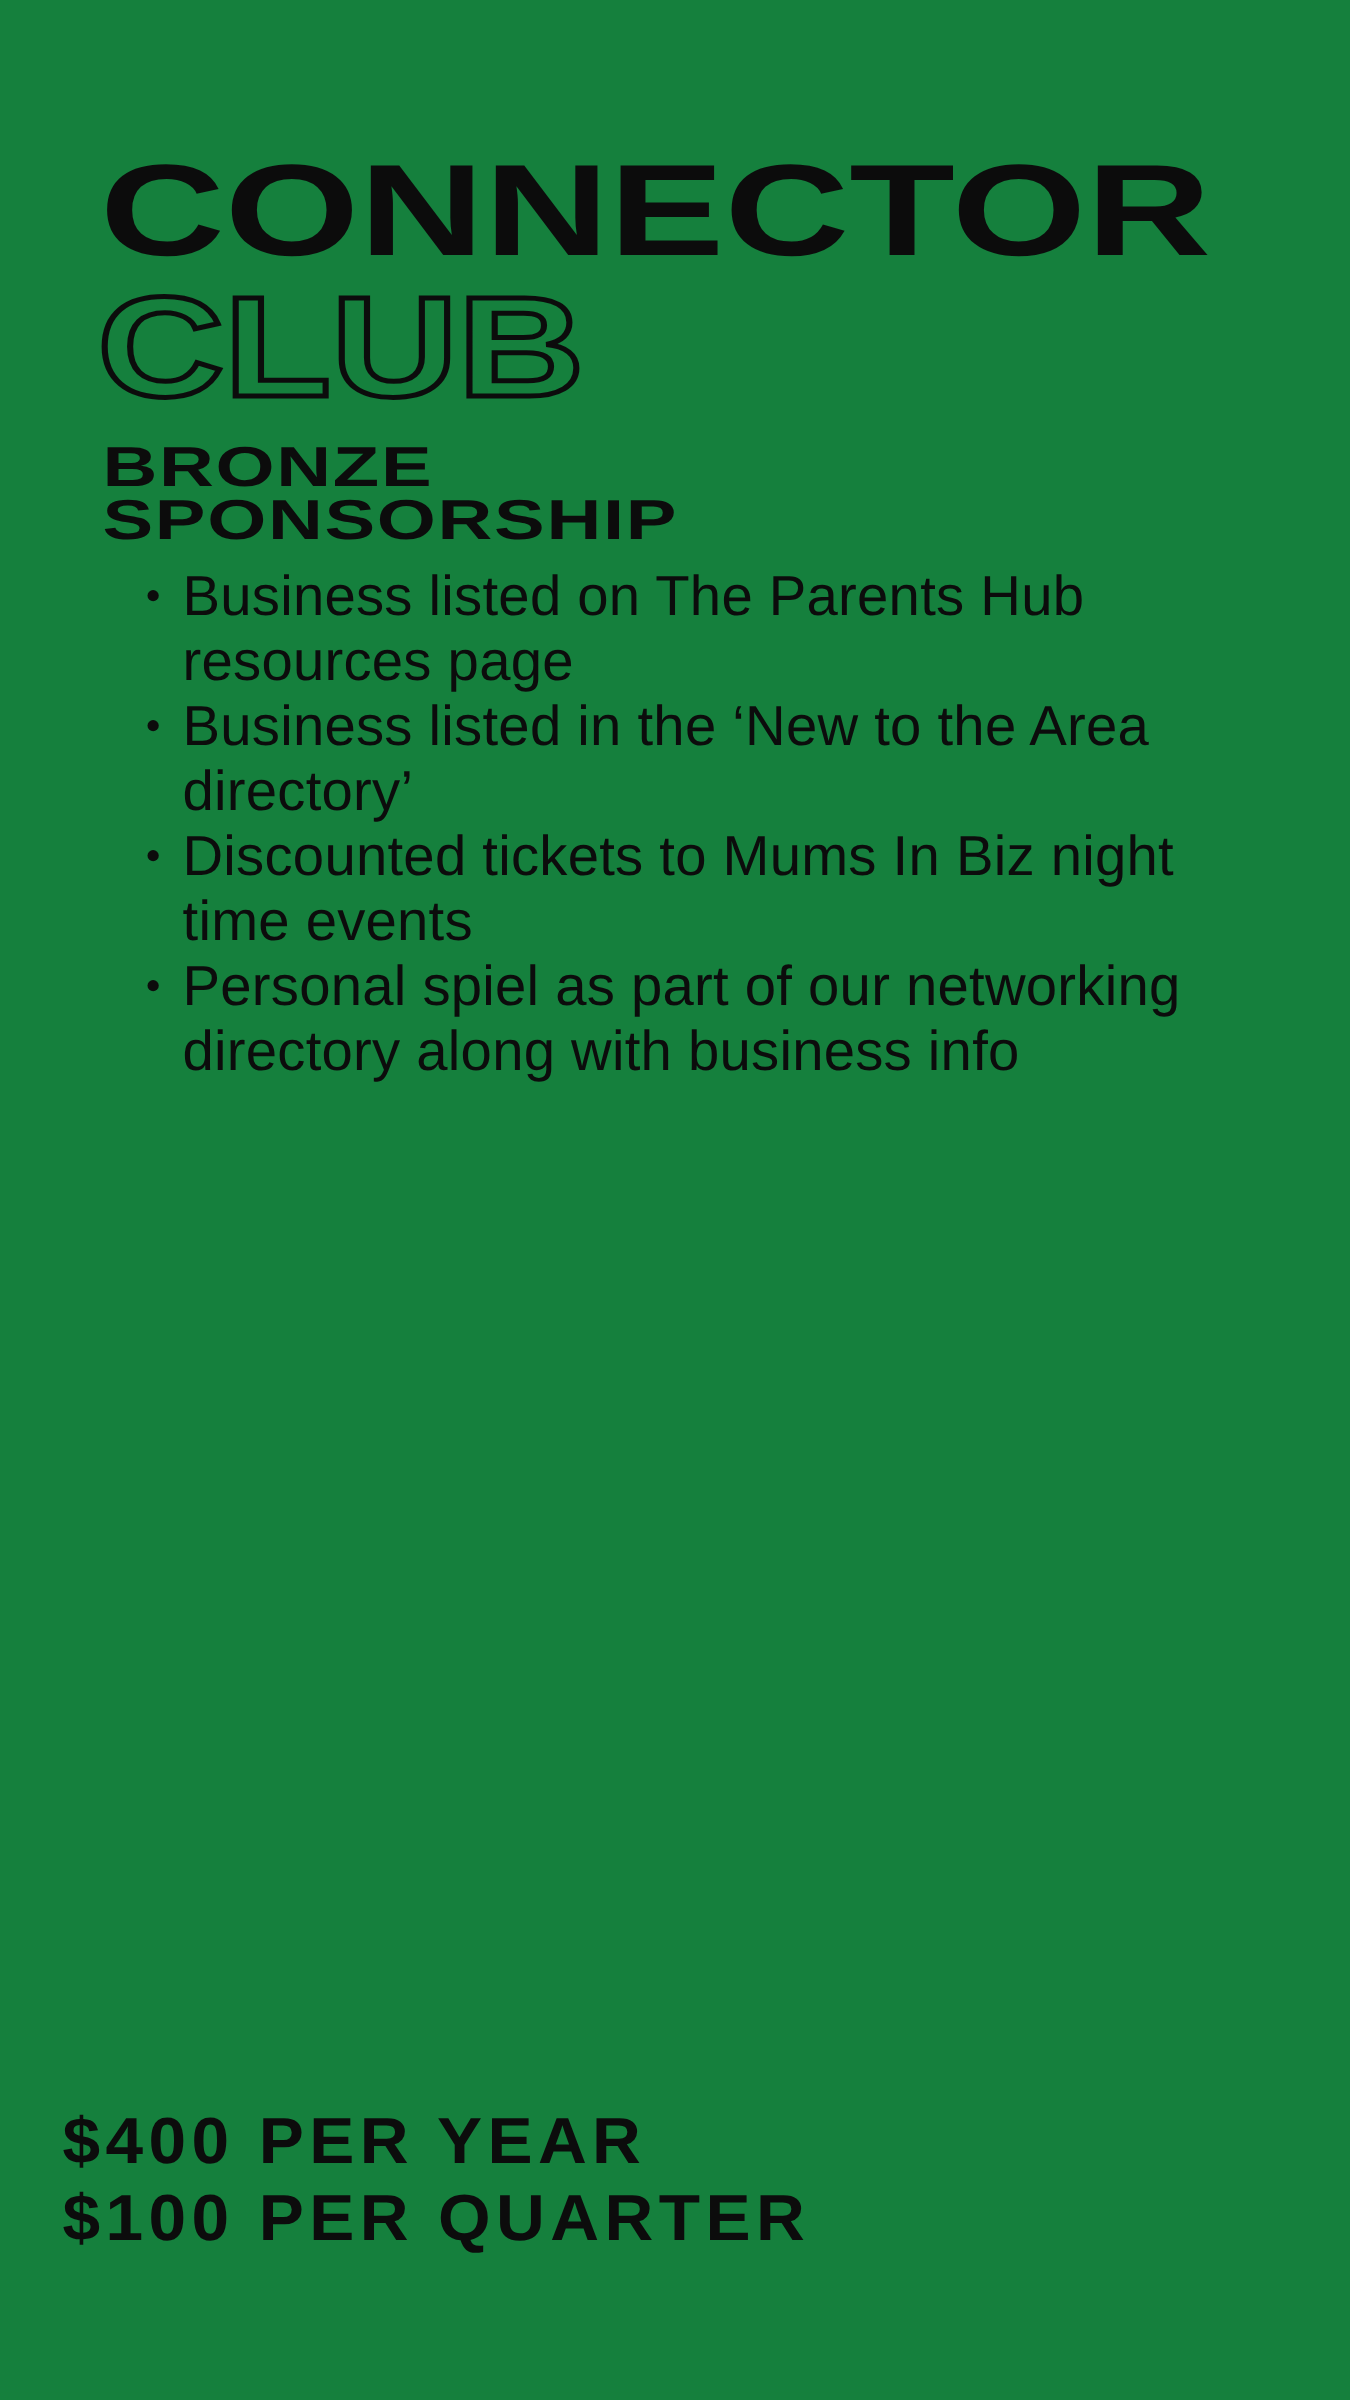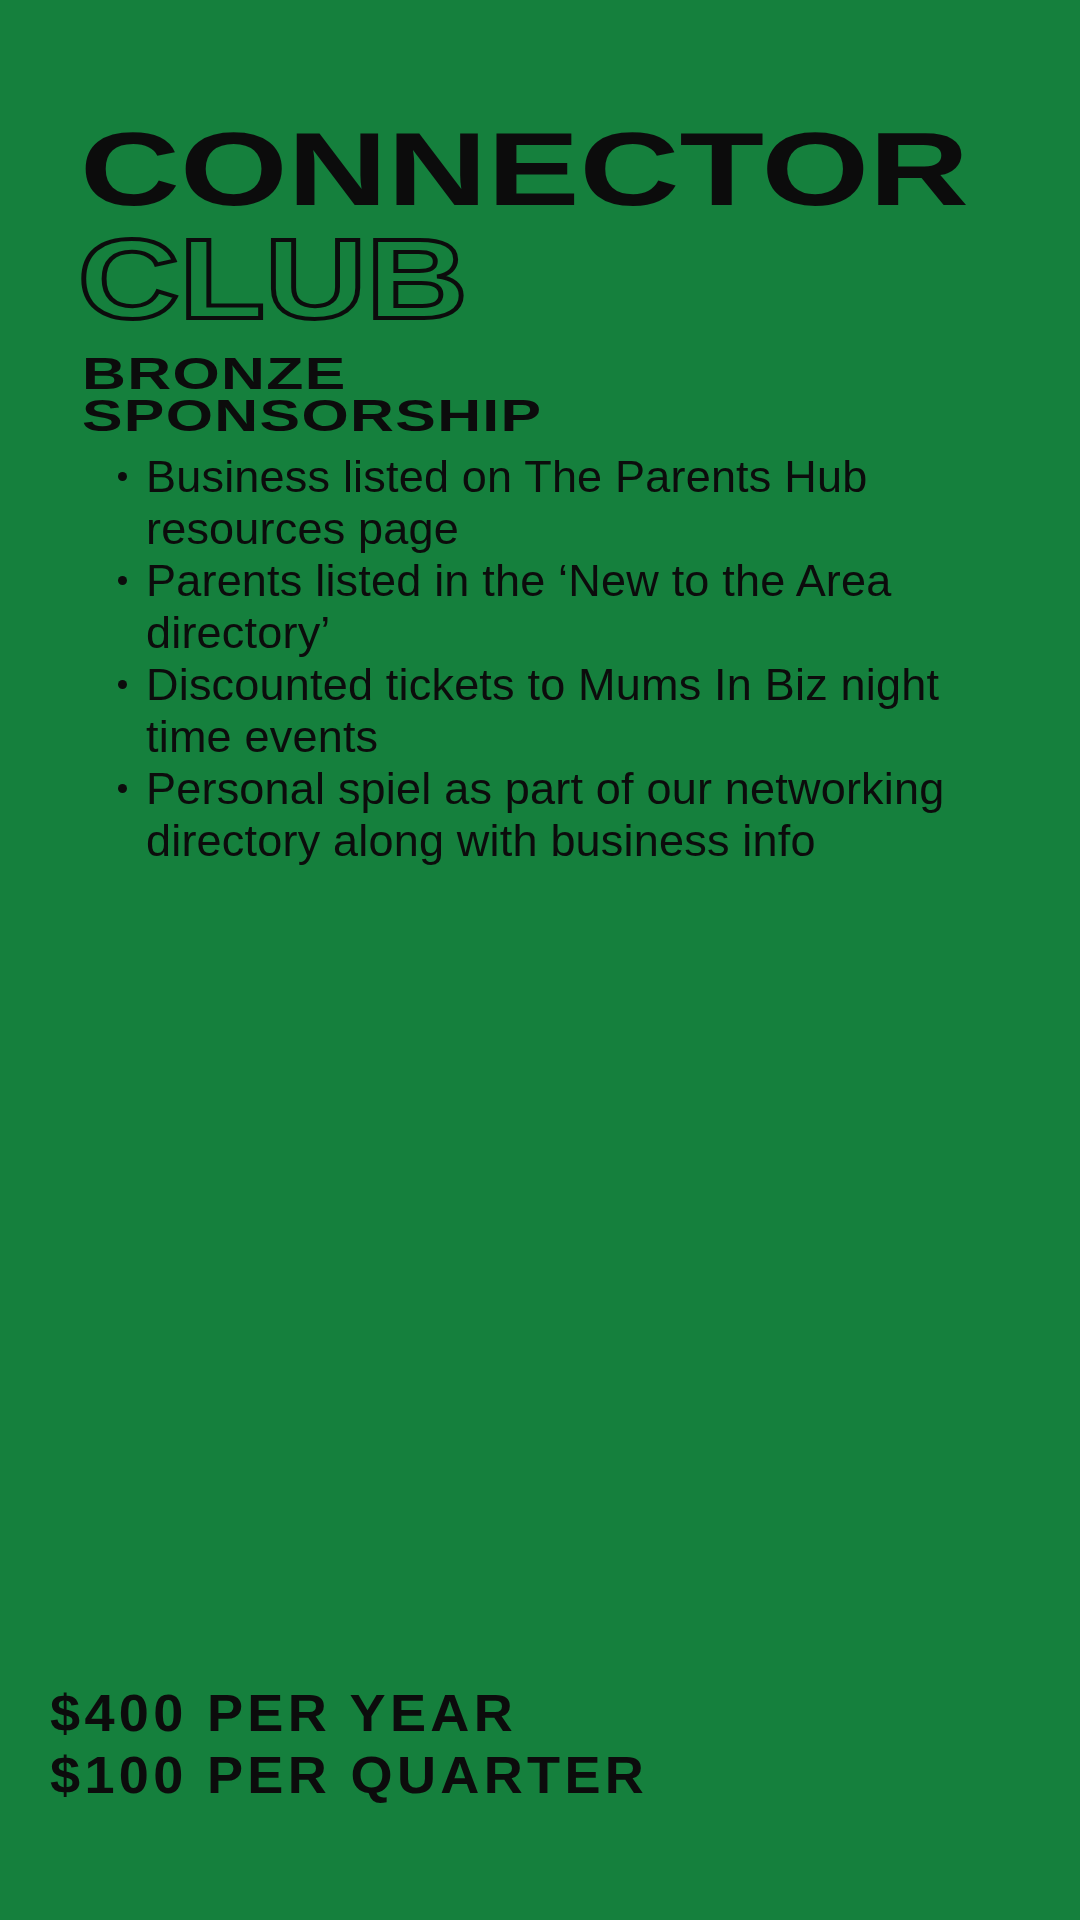--- a/index.html
+++ b/index.html
@@ -115,21 +115,21 @@
     <div>SPONSORSHIP</div>
   </div>
 
   <ul class="benefits">
     <li>
       <span class="dot"></span>
       <span>Business listed on The Parents Hub resources page</span>
     </li>
     <li>
       <span class="dot"></span>
-      <span>Parents listed in the ‘New to the Area directory’</span>
+      <span>Business listed in the ‘New to the Area directory’</span>
     </li>
     <li>
       <span class="dot"></span>
       <span>Discounted tickets to Mums In Biz night time events</span>
     </li>
     <li>
       <span class="dot"></span>
       <span>Personal spiel as part of our networking directory along with business info</span>
     </li>
   </ul>

